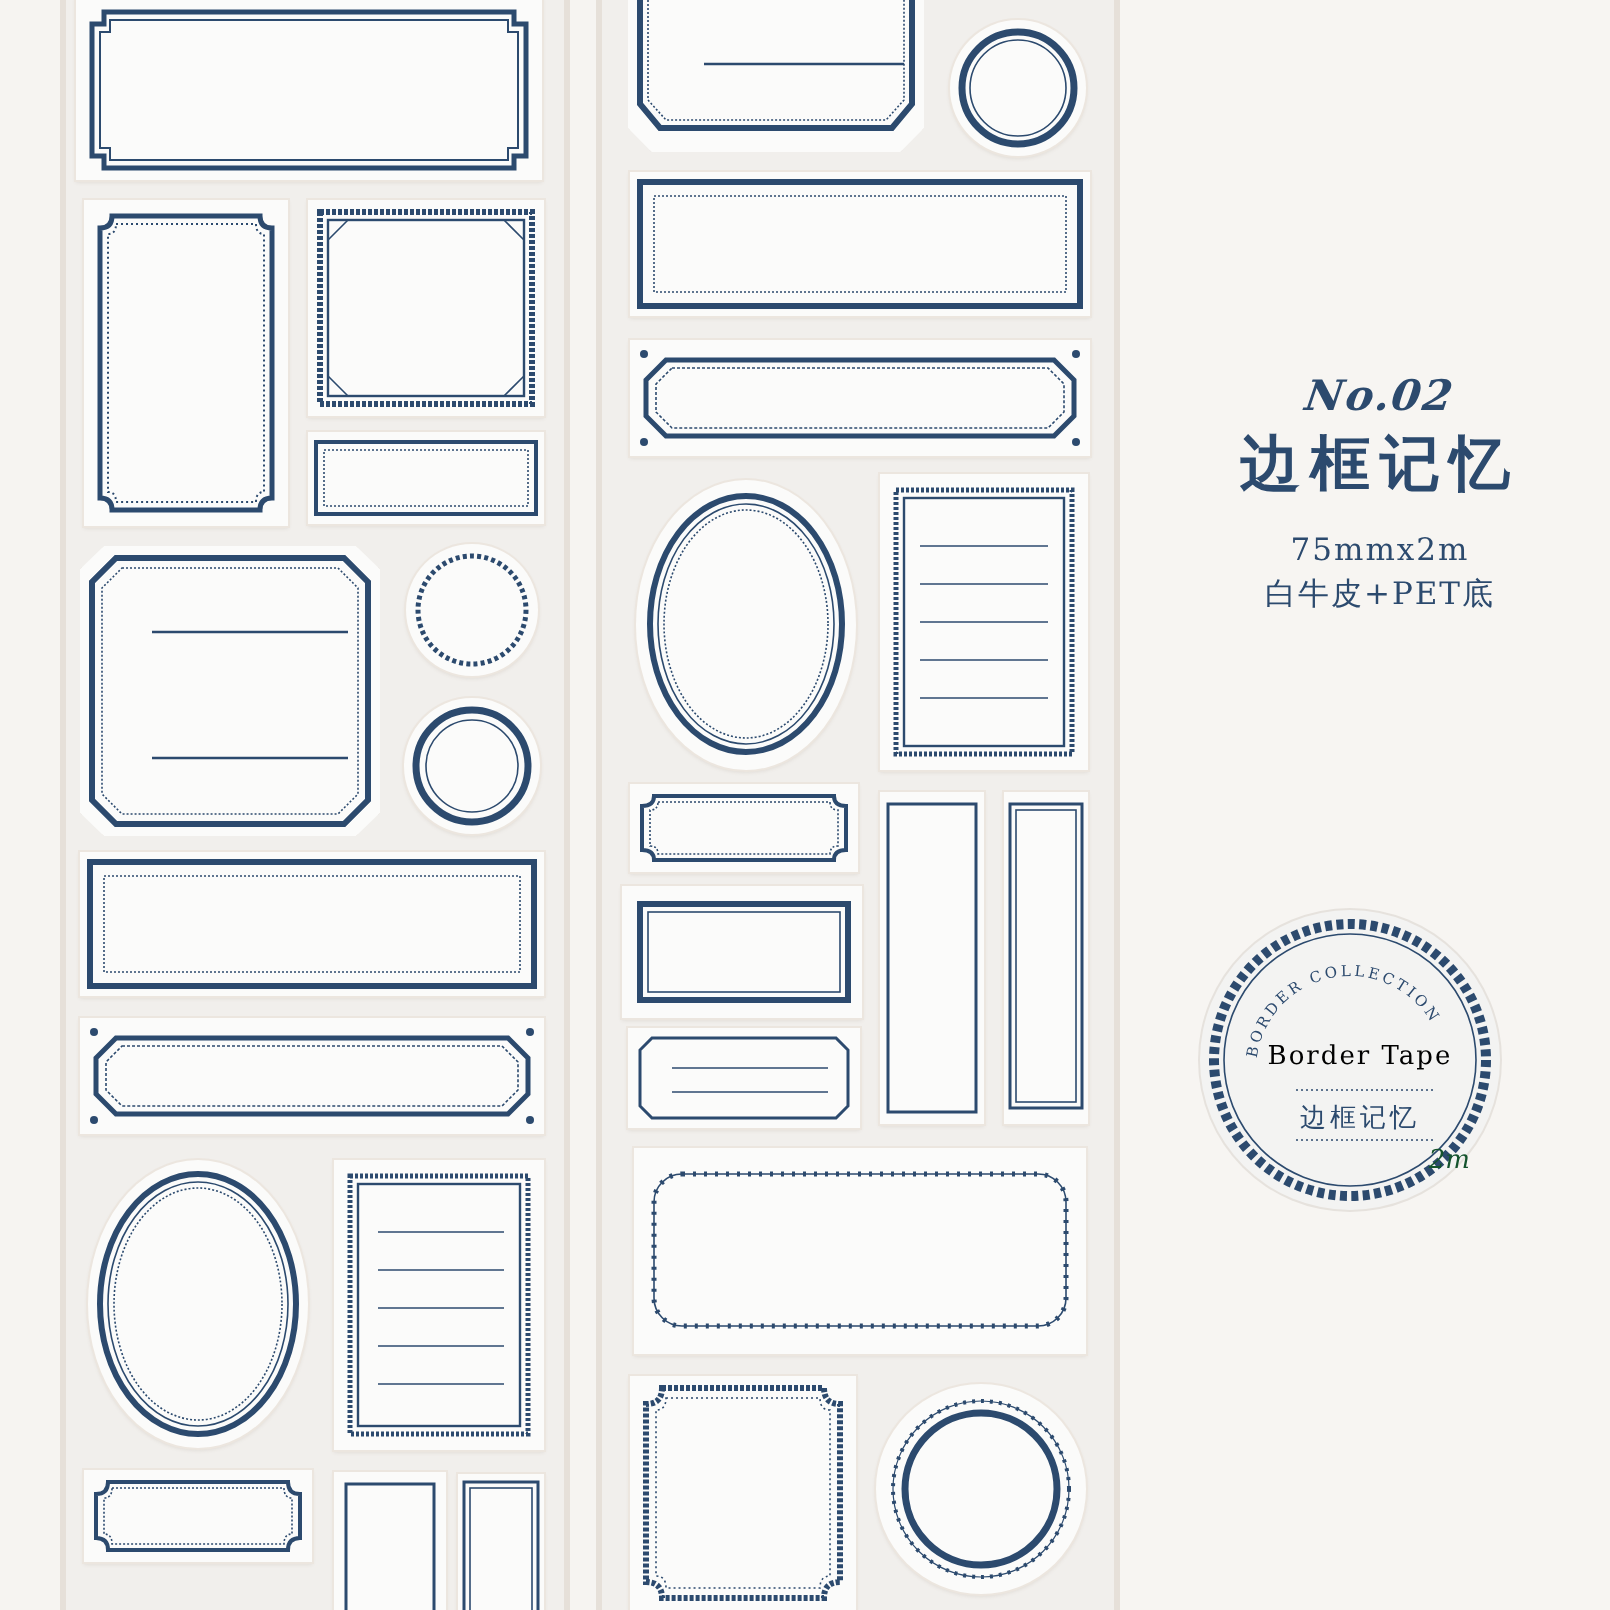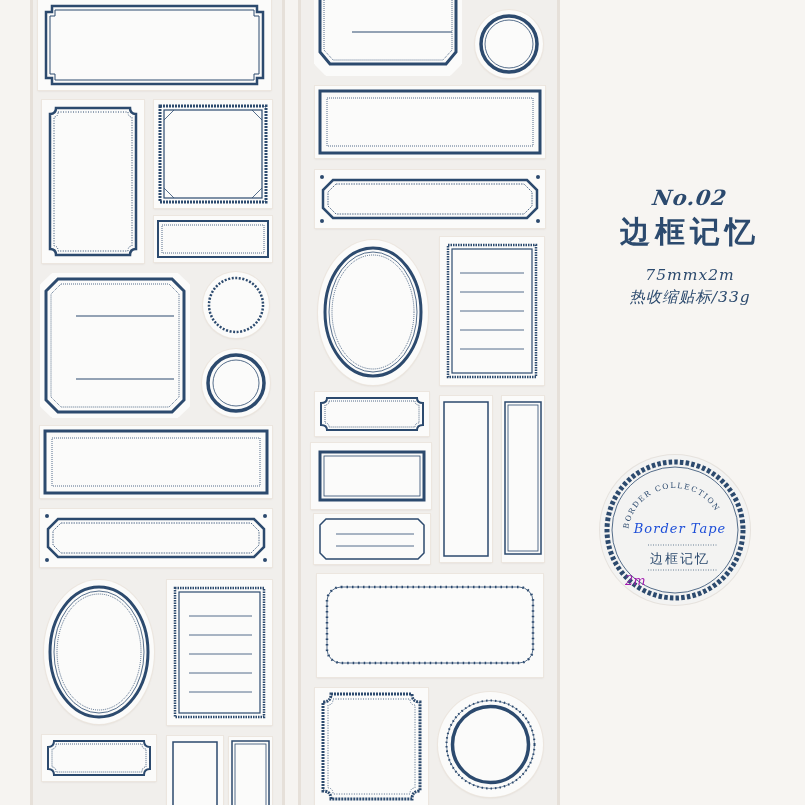--- a/index.html
+++ b/index.html
@@ -7,21 +7,21 @@
   .bg-right { position:absolute; left:560px; top:0; width:245px; height:805px; background:#f7f5f2; }
   .strip { position:absolute; top:0; height:805px; background:#f1efec; box-shadow: inset 1px 0 0 #e2dcd5, inset -1px 0 0 #e2dcd5; }
   .strip::before, .strip::after { content:""; position:absolute; top:0; bottom:0; width:3px; background:#e6e0d9; }
   .strip::before { left:0; } .strip::after { right:0; }
   .sticker { position:absolute; background:#fbfbfa; box-shadow:0 0 0 1px #ece6df, 0 1px 2px rgba(120,100,80,0.18); }
   .sticker svg { position:absolute; left:0; top:0; width:100%; height:100%; overflow:visible; }
   .info { position:absolute; left:590px; top:185px; width:200px; text-align:center; color:#2c4a6e; }
   .no { font-family:"DejaVu Serif", serif; font-style:italic; font-weight:bold; font-size:21px; letter-spacing:1px; transform:skewX(-8deg); }
   .title { font-size:30px; font-weight:bold; letter-spacing:5px; margin-top:2px; }
   .spec { font-size:15.5px; line-height:22px; letter-spacing:1px; }
-  .specs { margin-top:11px;font-style:italic; }
+  .specs { margin-top:11px; }
   .badge { position:absolute; left:600px; top:455px; width:150px; height:150px; border-radius:50%; background:#f3f3f2; box-shadow:0 0 0 1px #e6e2dd; }
   .badge svg { position:absolute; left:0; top:0; }
 </style>
 </head>
 <body>
 
 <div class="bg-right"></div>
 
 <div class="strip" style="left:30px;width:255px;"></div>
 
@@ -292,33 +292,33 @@
     <circle cx="52.5" cy="52.5" r="38" stroke-width="3.5"></circle>
   </g>
     </svg>
 </div>
 
 <div class="info">
   <div class="no">No.02</div>
   <div class="title">边框记忆</div>
   <div class="specs">
     <div class="spec">75mmx2m</div>
-    <div class="spec">热收缩贴标/33g</div>
+    <div class="spec">白牛皮+PET底</div>
   </div>
 </div>
 
 <div class="badge">
   <svg width="150" height="150" viewBox="0 0 150 150">
     <defs>
         <path id="arc" d="M28 80 A47 47 0 0 1 122 80"></path>
       </defs>
     <circle cx="75" cy="75" r="68" fill="none" stroke="#2c4a6e" stroke-width="5" stroke-dasharray="3.5 2.2"></circle>
     <circle cx="75" cy="75" r="63" fill="none" stroke="#2c4a6e" stroke-width="0.8"></circle>
     <text font-family="DejaVu Serif, serif" font-size="7.5" letter-spacing="1.6" fill="#2c4a6e">
       <textPath href="#arc" startOffset="4%">BORDER COLLECTION</textPath>
     </text>
     <line x1="48" y1="90" x2="117" y2="90" stroke="#2c4a6e" stroke-width="0.7" stroke-dasharray="1 1.5"></line>
     <line x1="48" y1="115" x2="117" y2="115" stroke="#2c4a6e" stroke-width="0.7" stroke-dasharray="1 1.5"></line>
   </svg>
-  <div style="position:absolute;left:25px;top:66px;width:110px;text-align:center;font-family:'DejaVu Serif',serif;font-style:italic;font-size:13px;color:#1d4ed8;letter-spacing:1px;">Border Tape</div>
+  <div style="position:absolute;left:25px;top:66px;width:110px;text-align:center;font-family:'DejaVu Serif',serif;font-size:13px;color:#000000;letter-spacing:1px;">Border Tape</div>
   <div style="position:absolute;left:25px;top:95px;width:110px;text-align:center;font-size:13px;color:#2c4a6e;letter-spacing:2px;">边框记忆</div>
-  <div style="position:absolute;left:25px;top:118px;width:110px;text-align:left;font-style:italic;font-size:13px;color:#a21caf;">2m</div>
+  <div style="position:absolute;left:25px;top:118px;width:110px;text-align:right;font-style:italic;font-size:13px;color:#14532d;">2m</div>
 </div>
 
 </body></html>

